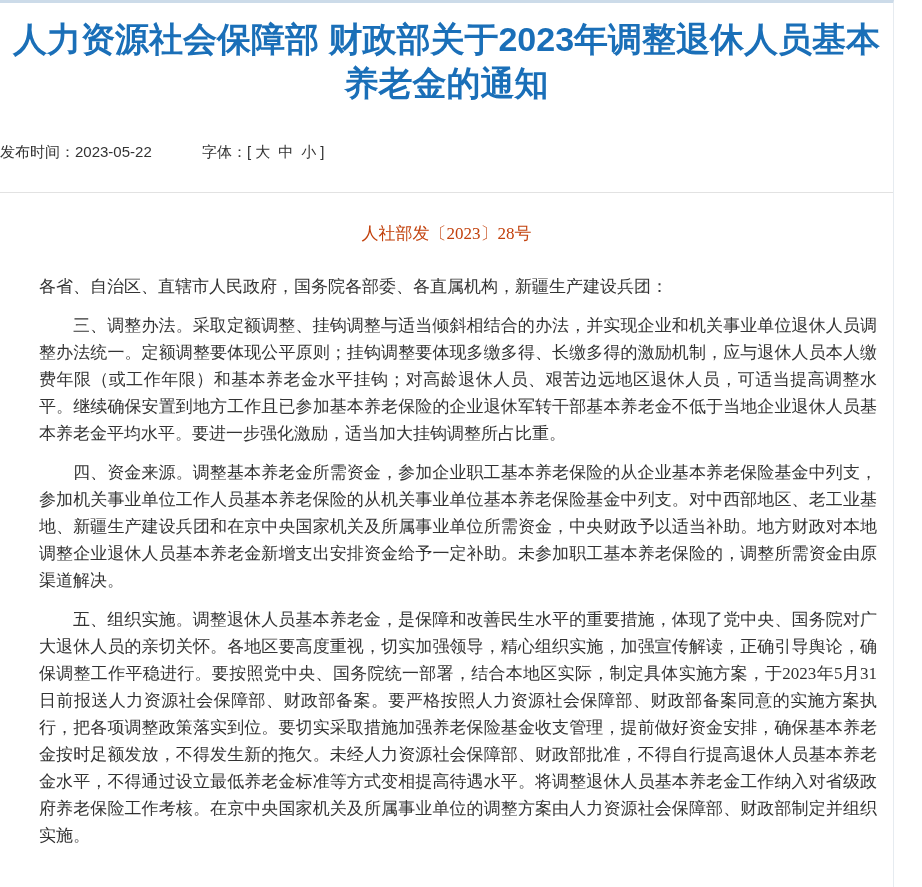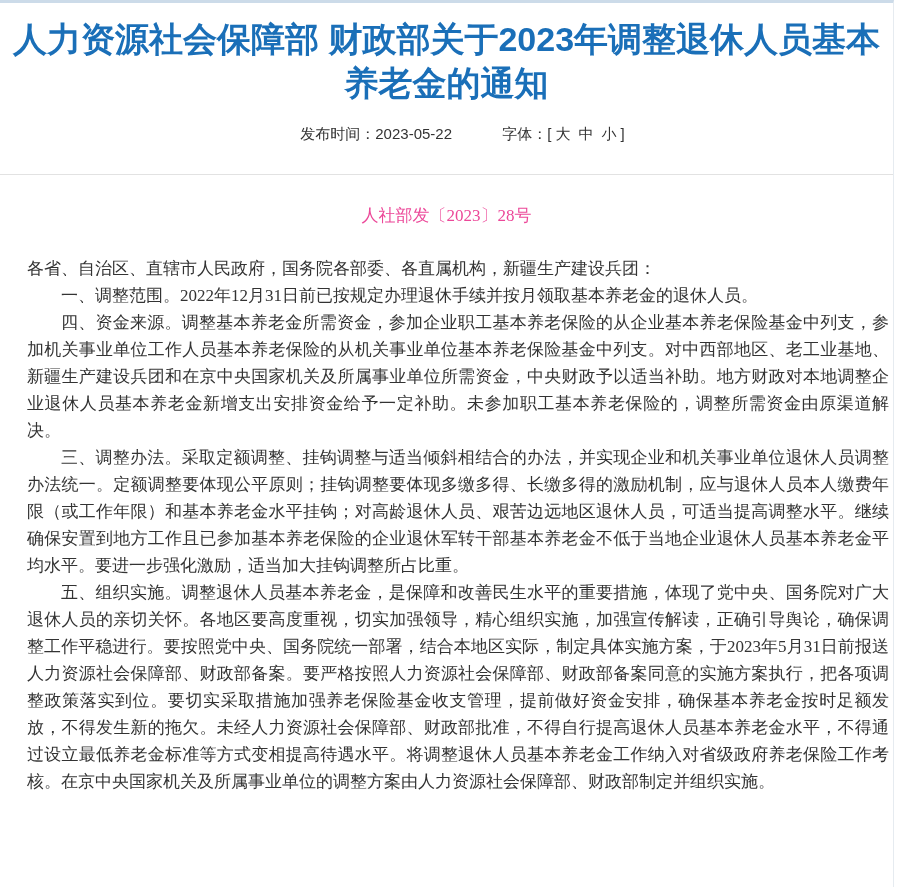--- a/index.html
+++ b/index.html
@@ -27,59 +27,57 @@
     font-size: 34px;
     font-weight: bold;
     line-height: 44px;
     text-align: center;
     max-width: 880px;
     margin: 2px auto 0 auto;
     font-family: "Liberation Sans", "DejaVu Sans", sans-serif;
     letter-spacing: 0px;
   }
   .meta-row {
-    margin-top: 20px;
-    text-align: center;
+    margin-top: 38px;
     font-size: 15px;
     color: #333333;
     line-height: 18px;
-    padding-left: 32px;
   }
   .meta-item { display: inline-block; }
   .meta-gap { display: inline-block; width: 42px; }
   .font-size-link {
     display: inline-block;
     margin: 0 4px;
     color: #333333;
     cursor: pointer;
     text-decoration: none;
   }
   .divider {
     border: none;
     border-top: 1px solid #e2e2e2;
     margin: 31px 0 0 0;
     width: 100%;
   }
   .doc-number {
     margin-top: 29px;
     text-align: center;
     font-size: 17px;
-    color: #ec4899;
+    color: #c2410c;
     font-family: "Liberation Serif", "DejaVu Serif", serif;
   }
   .article-body {
     margin-top: 28px;
     padding: 0 4px 20px 27px;
     font-family: "Liberation Serif", "DejaVu Serif", serif;
     font-size: 17px;
     color: #333333;
     line-height: 27px;
     text-align: justify;
   }
-  .article-body p { margin: 0; }
+  .article-body p { margin: 12px; }
   .article-body p.indent { text-indent: 2em; }
 </style>
 </head>
 <body>
 
 <div class="page">
   <div class="article-box">
 
     <h1 class="article-title">人力资源社会保障部 财政部关于2023年调整退休人员基本养老金的通知</h1>
 
@@ -88,20 +86,19 @@
       <span class="meta-gap"></span>
       <span class="meta-item"><span>字体：[</span><span class="font-size-link">大</span><span class="font-size-link">中</span><span class="font-size-link">小</span><span>]</span></span>
     </div>
 
     <hr class="divider">
 
     <div class="doc-number">人社部发〔2023〕28号</div>
 
     <div class="article-body">
       <p>各省、自治区、直辖市人民政府，国务院各部委、各直属机构，新疆生产建设兵团：</p>
-      <p class="indent">一、调整范围。2022年12月31日前已按规定办理退休手续并按月领取基本养老金的退休人员。</p>
+      <p class="indent">三、调整办法。采取定额调整、挂钩调整与适当倾斜相结合的办法，并实现企业和机关事业单位退休人员调整办法统一。定额调整要体现公平原则；挂钩调整要体现多缴多得、长缴多得的激励机制，应与退休人员本人缴费年限（或工作年限）和基本养老金水平挂钩；对高龄退休人员、艰苦边远地区退休人员，可适当提高调整水平。继续确保安置到地方工作且已参加基本养老保险的企业退休军转干部基本养老金不低于当地企业退休人员基本养老金平均水平。要进一步强化激励，适当加大挂钩调整所占比重。</p>
       <p class="indent">四、资金来源。调整基本养老金所需资金，参加企业职工基本养老保险的从企业基本养老保险基金中列支，参加机关事业单位工作人员基本养老保险的从机关事业单位基本养老保险基金中列支。对中西部地区、老工业基地、新疆生产建设兵团和在京中央国家机关及所属事业单位所需资金，中央财政予以适当补助。地方财政对本地调整企业退休人员基本养老金新增支出安排资金给予一定补助。未参加职工基本养老保险的，调整所需资金由原渠道解决。</p>
-      <p class="indent">三、调整办法。采取定额调整、挂钩调整与适当倾斜相结合的办法，并实现企业和机关事业单位退休人员调整办法统一。定额调整要体现公平原则；挂钩调整要体现多缴多得、长缴多得的激励机制，应与退休人员本人缴费年限（或工作年限）和基本养老金水平挂钩；对高龄退休人员、艰苦边远地区退休人员，可适当提高调整水平。继续确保安置到地方工作且已参加基本养老保险的企业退休军转干部基本养老金不低于当地企业退休人员基本养老金平均水平。要进一步强化激励，适当加大挂钩调整所占比重。</p>
       <p class="indent">五、组织实施。调整退休人员基本养老金，是保障和改善民生水平的重要措施，体现了党中央、国务院对广大退休人员的亲切关怀。各地区要高度重视，切实加强领导，精心组织实施，加强宣传解读，正确引导舆论，确保调整工作平稳进行。要按照党中央、国务院统一部署，结合本地区实际，制定具体实施方案，于2023年5月31日前报送人力资源社会保障部、财政部备案。要严格按照人力资源社会保障部、财政部备案同意的实施方案执行，把各项调整政策落实到位。要切实采取措施加强养老保险基金收支管理，提前做好资金安排，确保基本养老金按时足额发放，不得发生新的拖欠。未经人力资源社会保障部、财政部批准，不得自行提高退休人员基本养老金水平，不得通过设立最低养老金标准等方式变相提高待遇水平。将调整退休人员基本养老金工作纳入对省级政府养老保险工作考核。在京中央国家机关及所属事业单位的调整方案由人力资源社会保障部、财政部制定并组织实施。</p>
     </div>
 
   </div>
 </div>
 
 </body></html>

